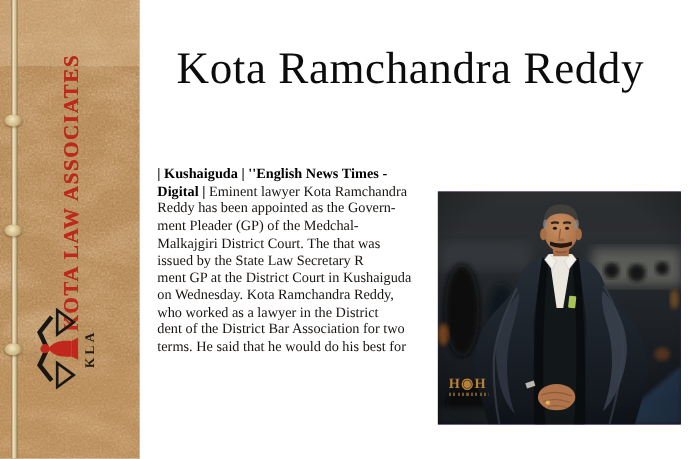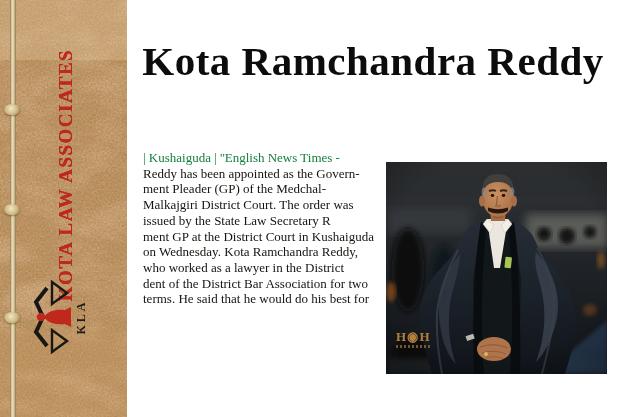--- a/index.html
+++ b/index.html
@@ -33,30 +33,30 @@
     color:#c0281e;text-shadow:0 0 .4px #a01c14;
   }
   .logo-rot{
     position:absolute;left:60px;top:317px;width:74px;height:62px;
     transform:translate(-50%,-50%) rotate(-90deg);
   }
   
   .content{position:absolute;left:127px;top:0;right:0;bottom:0;background:#ffffff;}
   .headline{
     position:absolute;left:0;right:6px;top:38px;margin:0;
-    text-align:center;font-size:41px;line-height:46px;font-weight:bold;
+    text-align:center;font-size:41px;line-height:46px;font-weight:normal;
     color:#0c0c0c;letter-spacing:.5px;
   }
   .body-col{
     position:absolute;left:16px;top:150px;
     font-size:13px;line-height:15.7px;color:#17130f;white-space:nowrap;
   }
-  .body-col b{font-weight:normal;color:#15803d;}
+  .body-col b{font-weight:bold;color:#000000;}
   .photo{
-    position:absolute;left:255px;top:158px;width:221px;height:212px;margin:4px;
+    position:absolute;left:255px;top:158px;width:221px;height:212px;margin:16px;
     overflow:hidden;background:#4c1d95;
   }
   .photo svg{display:block}
   .watermark{
     position:absolute;left:10px;top:168px;
     color:#b5803a;font-size:13px;font-weight:bold;letter-spacing:1px;
     font-family:"Liberation Serif",serif;line-height:13px;
   }
   .watermark-sub{
     width:36px;height:3px;margin-top:2px;opacity:.8;
@@ -114,23 +114,24 @@
       </svg>
     </div>
   </aside>
 
   <main class="content">
 
     <h1 class="headline"><span>Kota Ramchandra Reddy</span><br></h1>
 
     <div class="body-col">
         <div><b> | Kushaiguda | ''English News Times -</b></div>
+        <div><b>Digital |</b> Eminent lawyer Kota Ramchandra</div>
         <div>Reddy has been appointed as the Govern-</div>
         <div>ment Pleader (GP) of the Medchal-</div>
-        <div>Malkajgiri District Court. The order was</div>
+        <div>Malkajgiri District Court. The that was</div>
         <div>issued by the State Law Secretary R</div>
         <div>ment GP at the District Court in Kushaiguda</div>
         <div>on Wednesday. Kota Ramchandra Reddy,</div>
         <div>who worked as a lawyer in the District</div>
         <div>dent of the District Bar Association for two</div>
         <div>terms. He said that he would do his best for</div>
       </div>
 
     <figure class="photo" aria-label="Lawyer in dark advocate robe standing with hands clasped">
       <svg width="222" height="212" viewBox="0 0 222 212" xmlns="http://www.w3.org/2000/svg">

